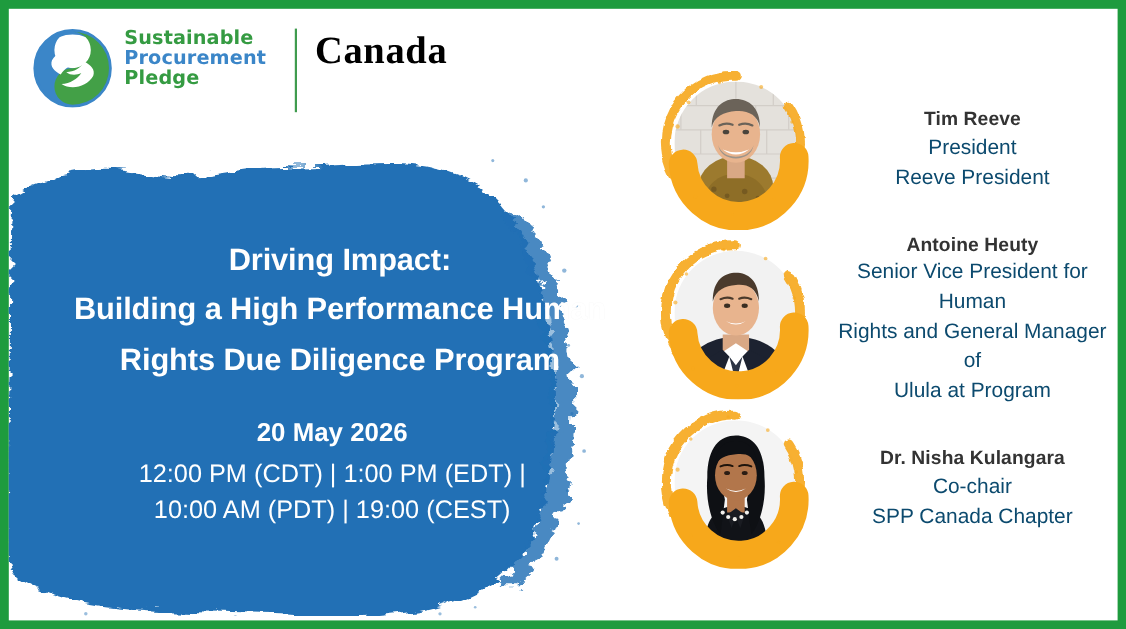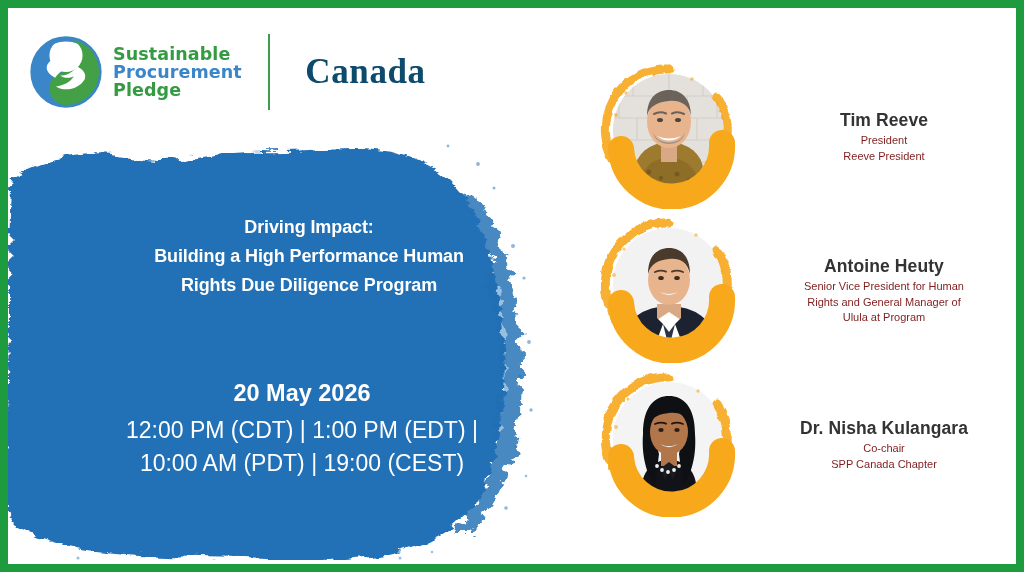--- a/index.html
+++ b/index.html
@@ -15,21 +15,21 @@
     position:relative;
     width:1024px; height:572px;
     background:#ffffff;
     border:8px solid #1E9B3E;
   }
 
   
   #header-lockup {
     position:absolute;
     left:22px; top:18px;
-    display:flex; align-items:center;
+    display:flex; 
     height:92px;
     z-index:40;
   }
   #logo-mark { width:72px; height:72px; flex:none; }
   #logo-wordmark {
     margin-left:11px;
     line-height:1.04;
     font-size:17.5px;
     font-weight:700;
     letter-spacing:.1px;
@@ -37,25 +37,25 @@
   }
   .wm-green { color:#359B42; display:block; }
   .wm-blue  { color:#3B86C8; display:block; }
 
   #logo-divider {
     width:2.5px; height:76px;
     background:#3F9B4E;
     margin-left:26px;
   }
   #canada-word {
-    margin-left:35px;
+    margin-left:16px;
     font-family:"Liberation Serif", serif;
     font-size:35px;
     font-weight:700;
-    color:#0c4a6e;
+    color:#000000;
     letter-spacing:.6px;
   }
 
   
   #blue-panel {
     position:absolute;
     left:0px; top:120px;
     width:600px; height:432px;
     z-index:10;
   }
@@ -64,21 +64,21 @@
   
   #title-block {
     position:absolute;
     left:34px; top:205px;
     width:534px;
     text-align:center;
     z-index:25;
     color:#ffffff;
   }
   .title-line {
-    font-size:18px;
+    font-size:28px;
     font-weight:700;
     line-height:1.62;
     letter-spacing:-.1px;
     text-shadow:0 0 1px rgba(0,0,0,.06);
   }
 
   #datetime-block {
     position:absolute;
     left:34px; top:368px;
     width:520px;
@@ -144,23 +144,23 @@
   }
   .sp-name {
     font-size:17.5px;
     font-weight:700;
     color:#333333;
     line-height:1.38;
     margin-bottom:1px;
     letter-spacing:.1px;
   }
   .sp-line {
-    font-size:11px;
+    font-size:19px;
     font-weight:400;
-    color:#7f1d1d;
+    color:#0c4a6e;
     line-height:1.42;
   }
 </style>
 </head>
 <body>
 
 <div id="poster">
 
   <div id="header-lockup">
 

